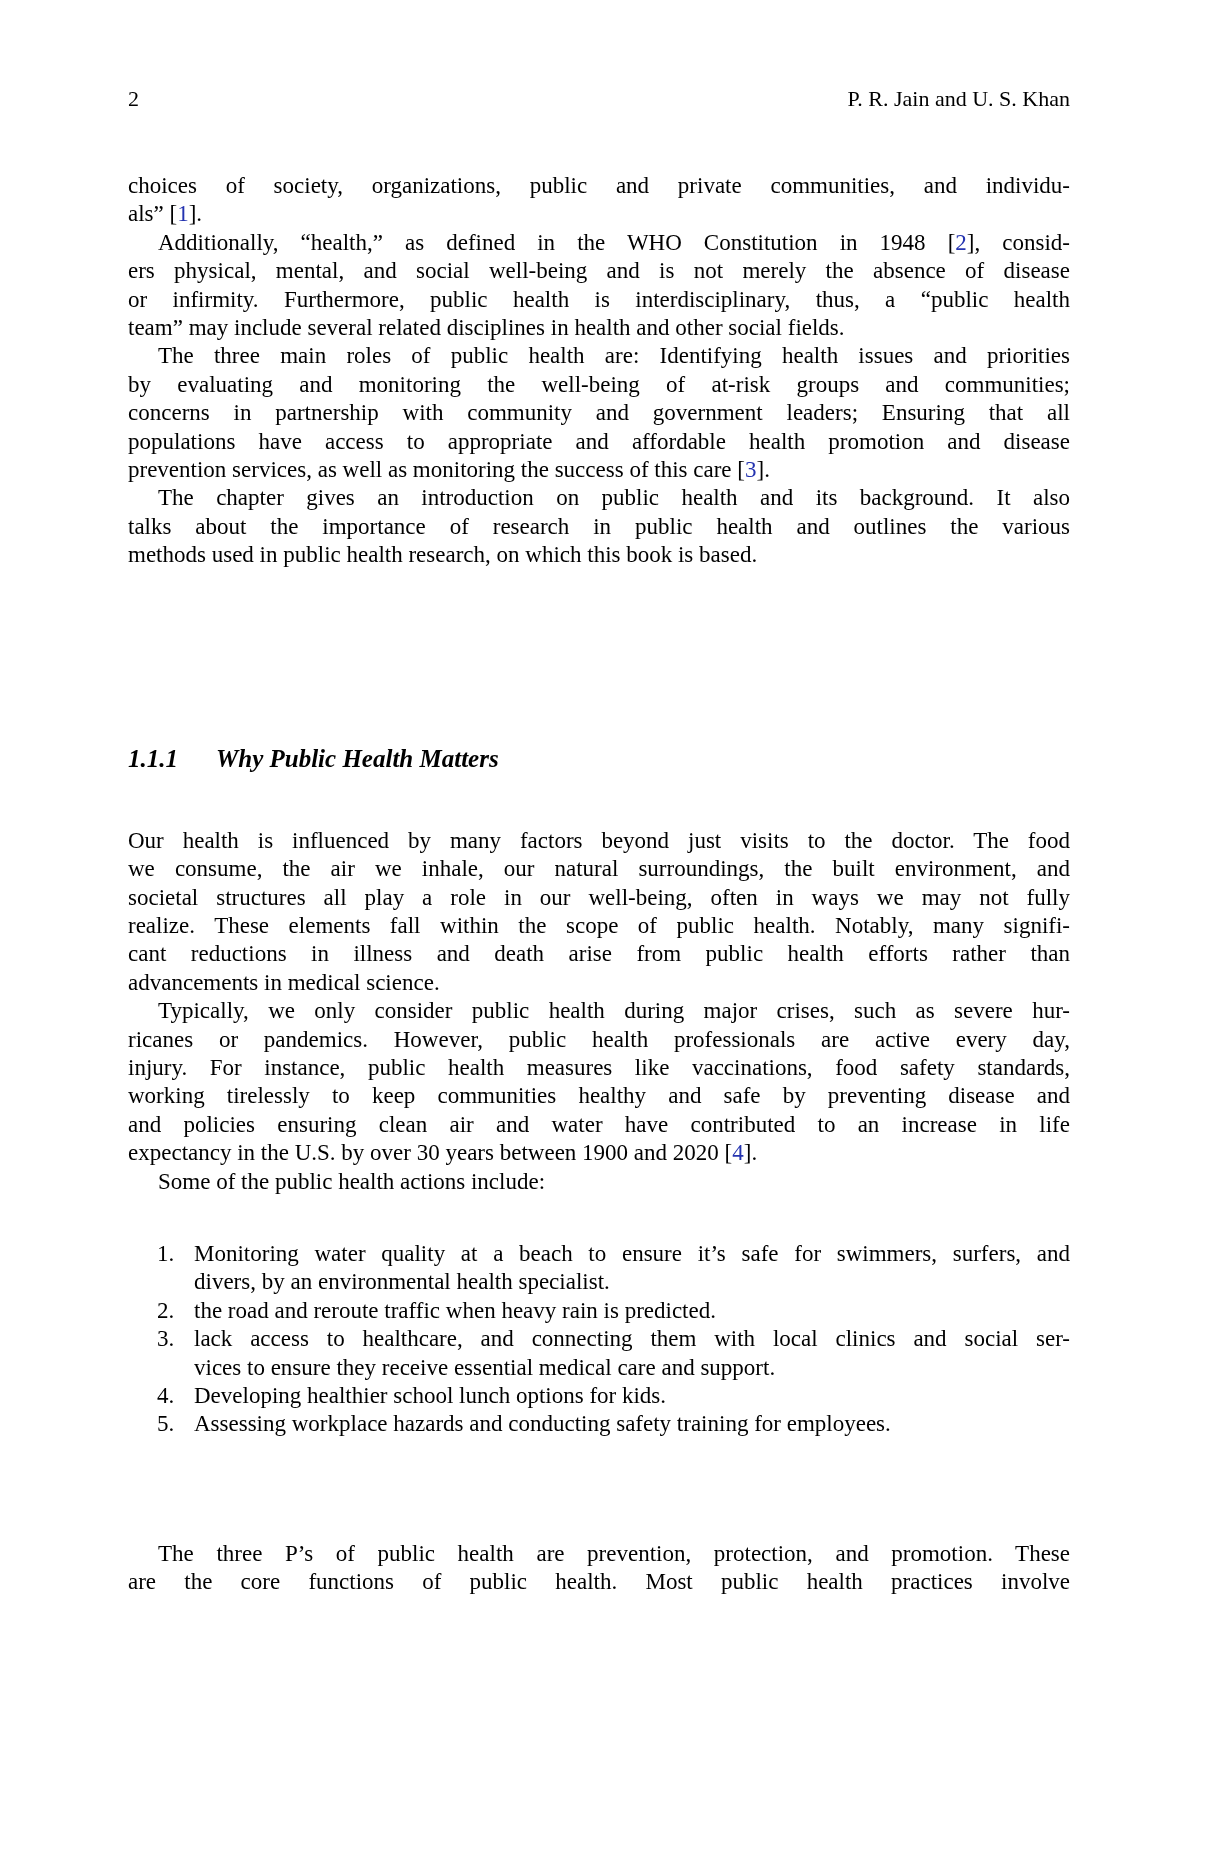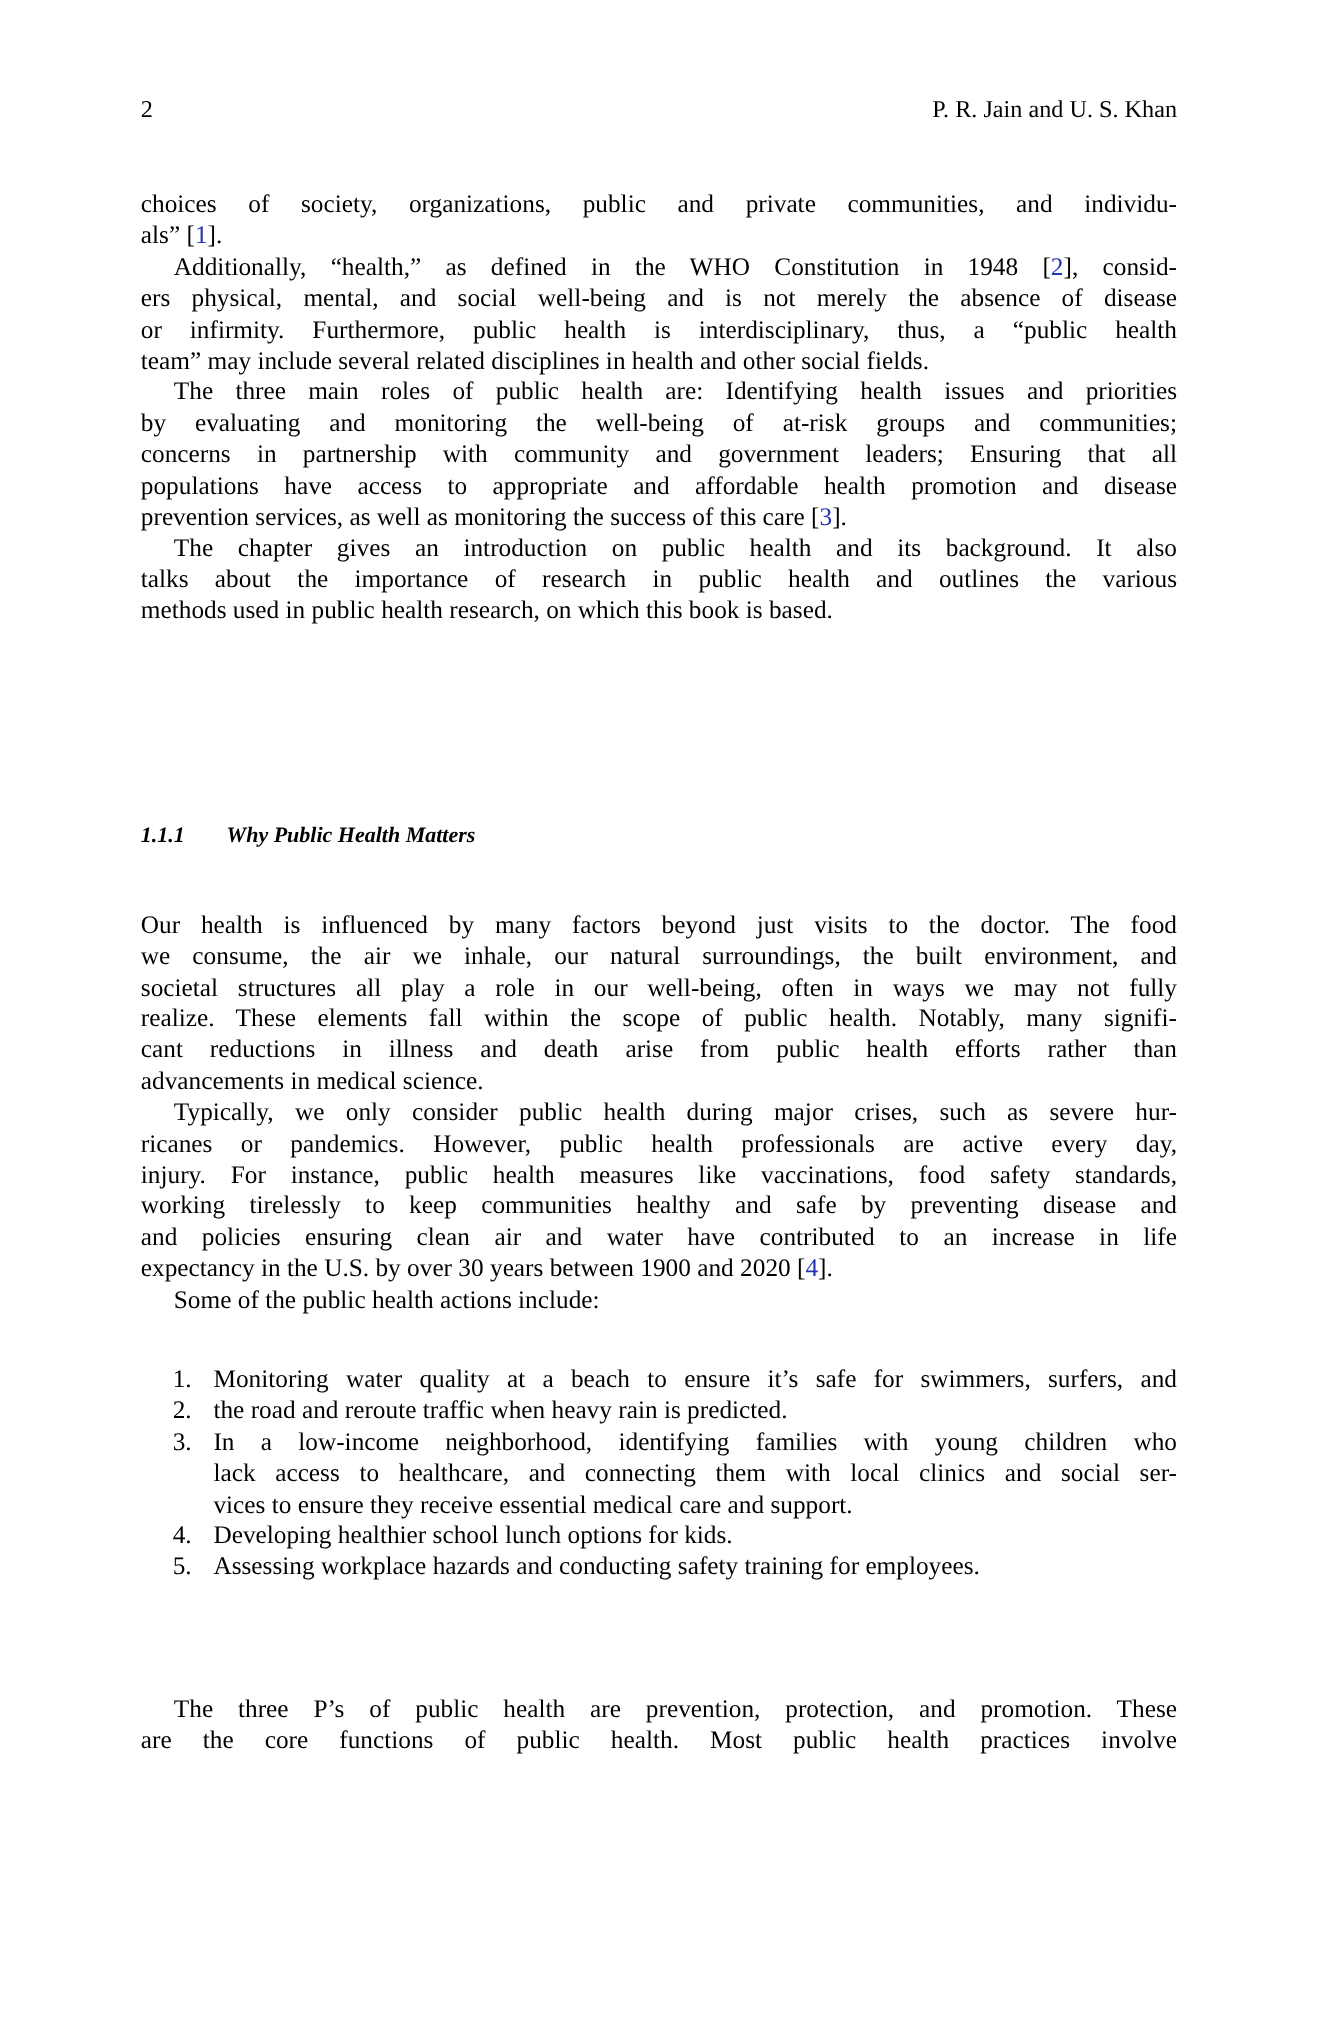--- a/index.html
+++ b/index.html
@@ -34,21 +34,21 @@
     white-space: normal;
   }
   .ln.last {
     text-align: center;
     text-align-last: left;
   }
   .ln.ind { text-indent: 30px; }
   .cite { text-decoration: none; cursor: pointer; }
   .heading {
     margin: 172px 0 51px 0;
-    font-size: 20px;
+    font-size: 25px;
     line-height: 34px;
     font-weight: bold;
     font-style: italic;
   }
   .secnum { display: inline-block; margin-right: 38px; }
   .list { margin: 44px 0 0 0; padding: 0; }
   .li { position: relative; padding-left: 66px; }
   .marker { position: absolute; left: 29px; top: 0; }
   .p8 { margin-top: 101px; }
 </style>
@@ -113,28 +113,28 @@
     </p>
 
     <p class="para">
       <span class="ln ind last">Some of the public health actions include:</span>
     </p>
 
     <div class="list">
       <div class="li">
         <span class="marker">1.</span>
         <span class="ln">Monitoring water quality at a beach to ensure it’s safe for swimmers, surfers, and</span>
+        <span class="ln last">divers, by an environmental health specialist.</span>
       </div>
       <div class="li">
         <span class="marker">2.</span>
         <span class="ln last">the road and reroute traffic when heavy rain is predicted.</span>
       </div>
       <div class="li">
         <span class="marker">3.</span>
-        <span class="ln">In a low-income neighborhood, identifying families with young children who</span>
         <span class="ln">lack access to healthcare, and connecting them with local clinics and social ser-</span>
         <span class="ln last">vices to ensure they receive essential medical care and support.</span>
       </div>
       <div class="li">
         <span class="marker">4.</span>
         <span class="ln last">Developing healthier school lunch options for kids.</span>
       </div>
       <div class="li">
         <span class="marker">5.</span>
         <span class="ln last">Assessing workplace hazards and conducting safety training for employees.</span>

